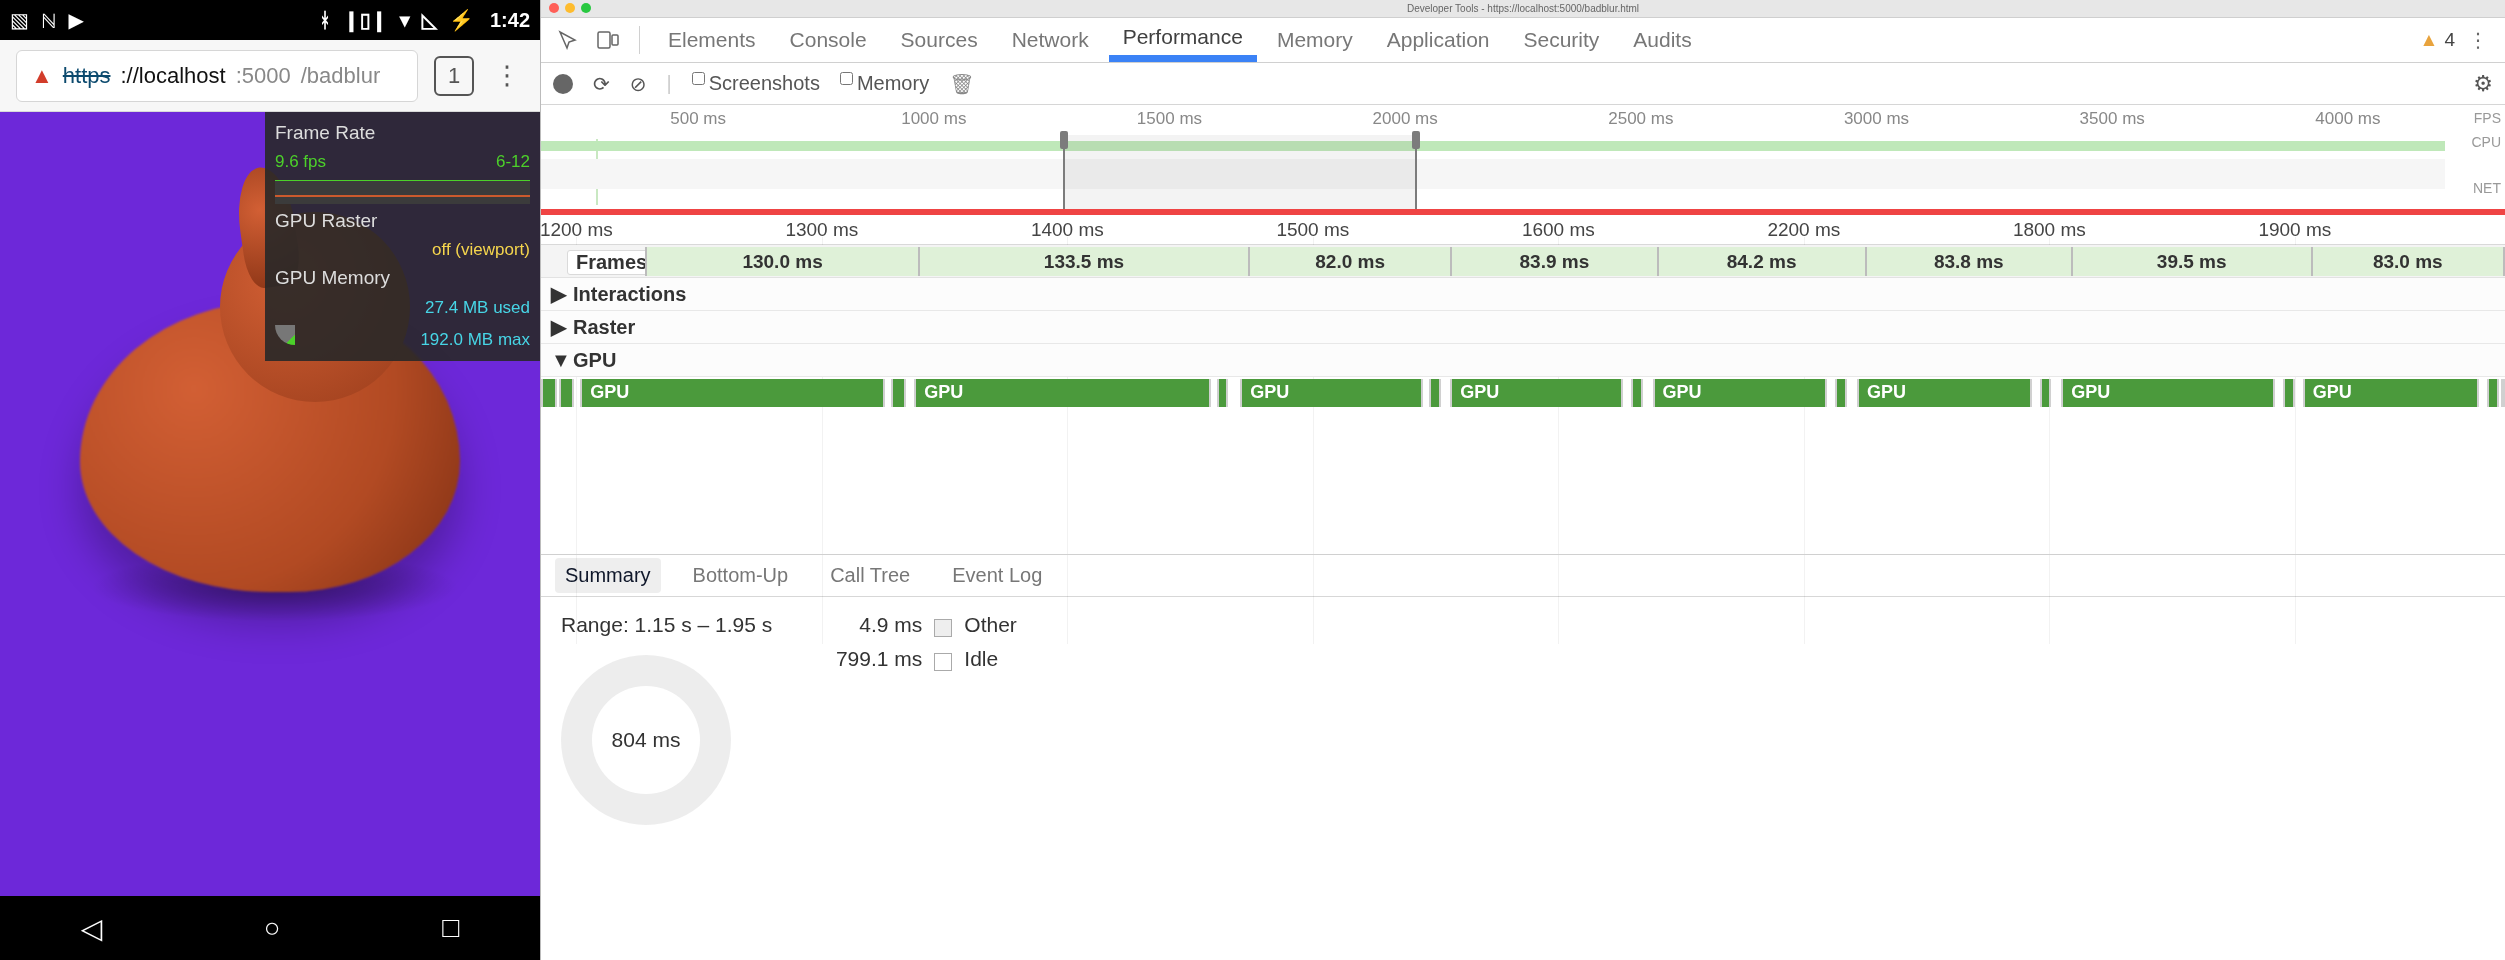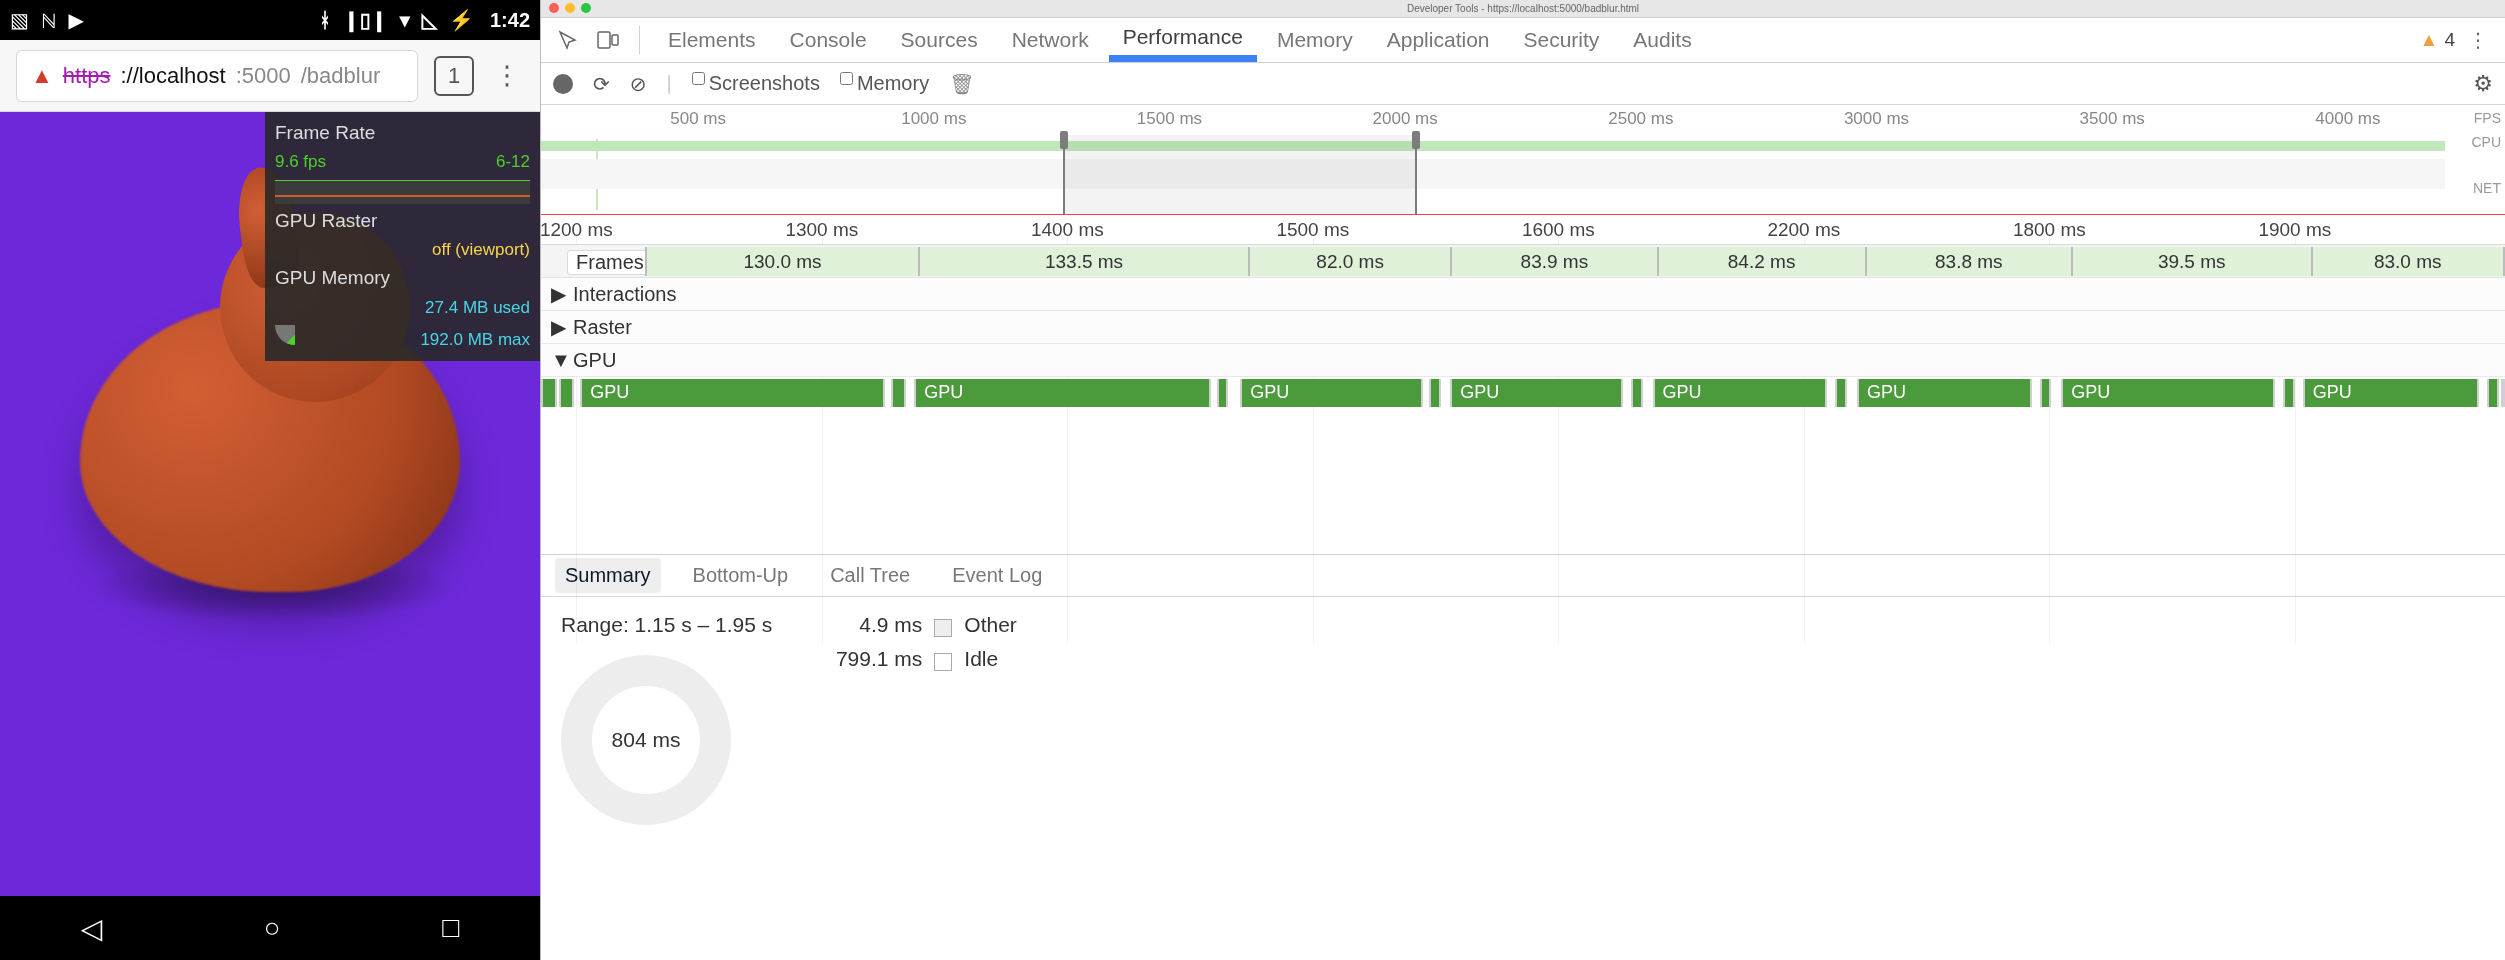--- a/index.html
+++ b/index.html
@@ -7,21 +7,21 @@
   body { display:flex; width:2505px; height:960px; overflow:hidden; background:#fff; }
 
   
   .phone       { width:540px; height:100%; display:flex; flex-direction:column; background:#fff; position:relative; }
   .statusbar   { height:40px; background:#000; color:#fff; display:flex; justify-content:space-between; align-items:center; padding:0 10px; font-size:20px; }
   .status-left { display:flex; gap:12px; align-items:center; }
   .status-right{ display:flex; gap:12px; align-items:center; font-weight:600; }
   .status-right span.time { margin-left:4px; }
   .omnibar     { height:72px; background:#f7f7f7; display:flex; align-items:center; padding:0 16px; gap:16px; border-bottom:1px solid #d9d9d9;}
   .urlbox      { flex:1; height:52px; border:1px solid #d6d6d6; border-radius:6px; background:#fff; display:flex; align-items:center; padding:0 14px; gap:10px; font-size:22px; color:#333; overflow:hidden; white-space:nowrap;}
-  .urlbox .proto { text-decoration: line-through; color:#a21caf;}
+  .urlbox .proto { text-decoration: line-through; color:#0c4a6e;}
   .urlbox .host  { color:#111; font-weight:500;}
   .urlbox .port  { color:#888;}
   .urlbox .path  { color:#888;}
   .tabcount    { width:40px; height:40px; border:2px solid #555; border-radius:6px; display:flex; align-items:center; justify-content:center; font-size:22px; color:#555; font-weight:500;}
   .kebab       { font-size:26px; color:#555; padding:0 4px;}
   .content     { flex:1; position:relative; background:#6d28d9; overflow:hidden;}
 
   
   .bunny {
     position:absolute;
@@ -99,40 +99,40 @@
   .dt-spacer { flex:1;}
   .dt-warnchip { color:#444; display:flex; align-items:center; gap:6px; font-size:19px;}
   .dt-warnchip .tri { color:#e8a33d;}
 
   .dt-toolbar { height:42px; border-bottom:1px solid #d6d6d6; display:flex; align-items:center; padding:0 12px; gap:20px; font-size:20px; color:#555;}
   .dt-toolbar .rec { width:20px; height:20px; border-radius:50%; background:#666;}
   .dt-toolbar label { display:flex; align-items:flex-start; gap:4px; color:#555;}
   .dt-toolbar .gear { margin-left:auto; font-size:22px;}
 
   
-  .overview { height:110px; border-bottom:1px solid #ef4444; position:relative; font-size:17px; color:#888;}
+  .overview { height:110px; border-bottom:6px solid #ef4444; position:relative; font-size:17px; color:#888;}
   .ov-ticks { height:30px; display:flex; position:relative;}
   .ov-ticks span { position:absolute; top:4px; transform:translateX(-50%);}
   .ov-body { position:absolute; inset:30px 60px 0 0;}
   .ov-fpsband { position:absolute; left:0; right:0; top:6px; height:10px;
                 background: #bfe8b9;}
   .ov-cpuband { position:absolute; left:0; right:0; top:24px; height:30px; background:#f6f6f6;}
   .ov-sel { position:absolute; top:0; bottom:0; background:rgba(100,100,100,.08);
             border-left:2px solid #7c7c7c; border-right:2px solid #7c7c7c;}
   .ov-sel .handle { position:absolute; top:-4px; width:8px; height:18px; background:#7c7c7c; border-radius:2px;}
   .ov-labels { position:absolute; right:4px; top:2px; font-size:14px; color:#999; text-align:right; line-height:1.7;}
   .ov-basestart { position:absolute; left:55px; top:4px; bottom:4px; width:2px; background:#c9e8c2;}
 
   
   .flame { flex:1; display:flex; flex-direction:column; min-height:0;}
   .fl-ruler { height:30px; border-bottom:1px solid #d9d9d9; position:relative; font-size:19px; color:#444; background:#fff;}
   .fl-ruler span { position:absolute; top:4px; transform:translateX(-50%); }
   .fl-ruler .tick { position:absolute; top:22px; bottom:-400px; width:1px; background:rgba(0,0,0,.05);}
 
-  .fl-rows { height:310px; font-size:20px; color:#333; border-bottom:1px solid #d0d0d0; overflow:hidden; position:relative;}
+  .fl-rows { height:310px; font-size:20px; color:#333; border-bottom:1px solid #d0d0d0; overflow:hidden; position:relative;font-weight:bold;}
 
   
   .frames-band { position:absolute; left:0; right:0; top:0; height:33px; background:#f4f4f4; border-bottom:1px solid #e2e2e2;}
   .frames-band .label { position:absolute; left:26px; top:5px; font-size:20px; background:#fff; padding:0 8px; border:1px solid #dadada; border-radius:3px;}
   .frame-seg { position:absolute; top:2px; height:29px; background:#dff1d8; display:flex; align-items:center; justify-content:center; font-size:19px; color:#333; border-right:2px solid #bcbcbc;}
   .frame-seg.first { border-left:2px solid #bcbcbc;}
 
   .interactions-row, .raster-row, .gpu-row { position:absolute; left:0; right:0; height:33px; display:flex; align-items:center; padding-left:10px; gap:8px; background:#fcfcfc; border-bottom:1px solid #e8e8e8;}
   .interactions-row { top:33px;} .raster-row{ top:66px;} .gpu-row{ top:99px;}
   .caret-icon { width:14px; text-align:center;}

